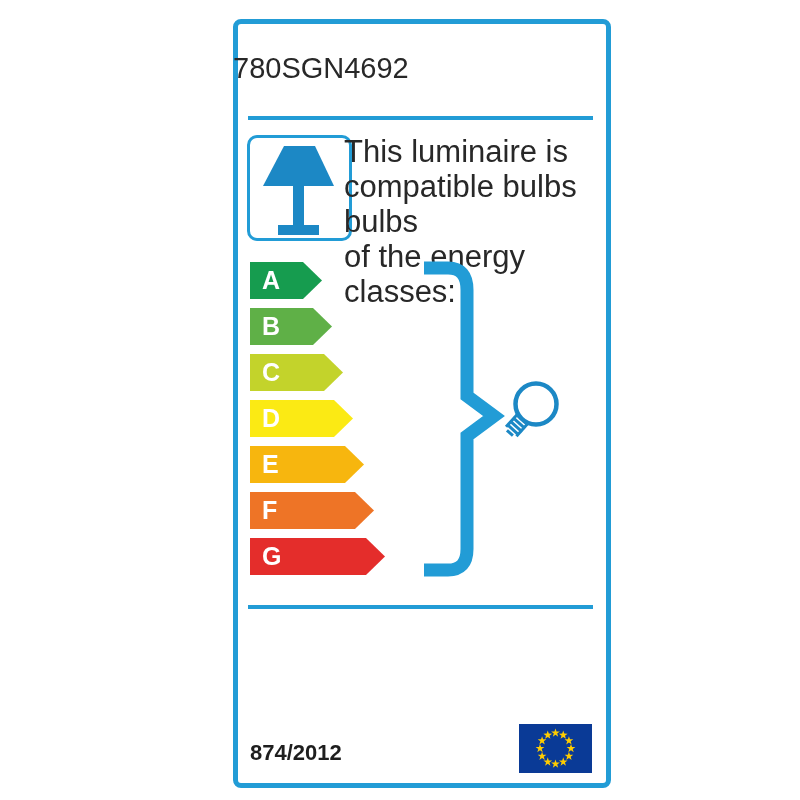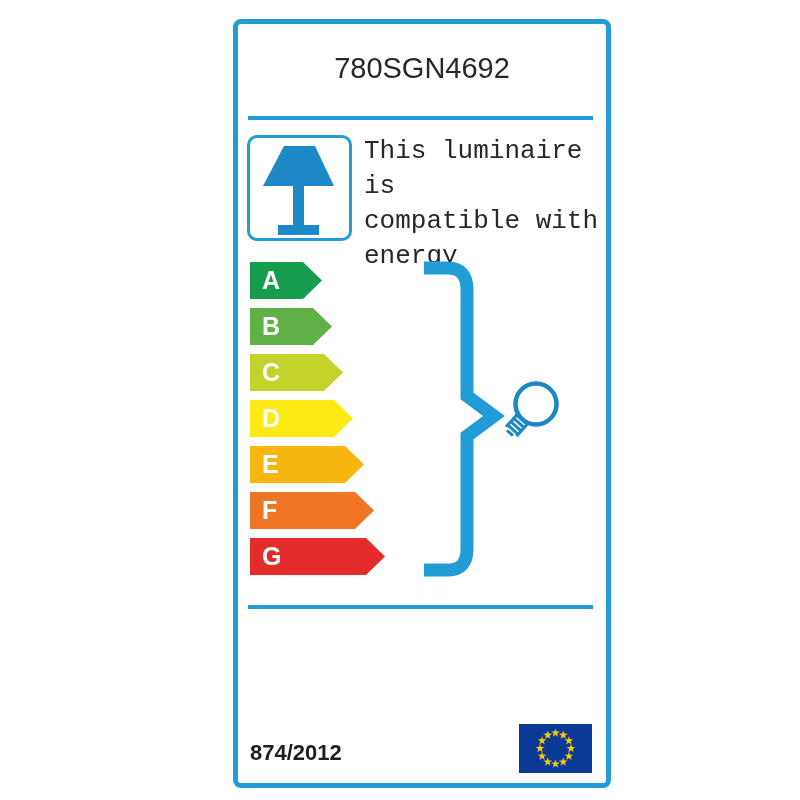--- a/index.html
+++ b/index.html
@@ -10,37 +10,37 @@
   }
   .canvas{position:relative;width:800px;height:800px;}
 
   .label-box{
     position:absolute;left:233px;top:19px;width:378px;height:769px;
     box-sizing:border-box;border:5px solid var(--accent-blue);
     border-radius:8px;background:#ffffff;
   }
   .model{
     position:absolute;left:233px;top:52px;width:378px;
-    text-align:center;font-size:29px;color:var(--text-dark);
+    font-size:29px;color:var(--text-dark);
   }
   .divider{position:absolute;left:248px;width:345px;height:4px;background:var(--accent-blue);}
   .divider-top{top:116px;}
   .divider-bottom{top:605px;}
 
   .lamp-box{
     position:absolute;left:247px;top:135px;width:105px;height:106px;
     box-sizing:border-box;border:3px solid var(--accent-blue);
     border-radius:10px;background:#ffffff;
   }
   .lamp-box svg{display:block;width:99px;height:100px;}
   .lamp-shape{fill:var(--icon-blue);}
 
   .info{
-    position:absolute;left:364px;top:134px;width:240px;
-    font-size:26px;line-height:35px;color:var(--text-dark);font-family:Liberation Mono, monospace;
+    position:absolute;left:344px;top:134px;width:240px;
+    font-size:31px;line-height:35px;color:var(--text-dark);
   }
 
   .arrows{position:absolute;left:250px;top:262px;width:150px;height:314px;}
   .arrow{
     position:absolute;left:0;height:37px;
     clip-path:polygon(0 0, calc(100% - 19px) 0, 100% 50%, calc(100% - 19px) 100%, 0 100%);
   }
   .arrow-letter{
     position:absolute;left:12px;top:50%;transform:translateY(-52%);
     font-size:25px;font-weight:bold;color:var(--arrow-letter);
@@ -72,21 +72,22 @@
   <div class="lamp-box">
     <svg viewBox="0 0 99 100">
       <polygon class="lamp-shape" points="34,8 65,8 84,48 13,48"></polygon>
       <rect class="lamp-shape" x="43" y="48" width="11" height="39"></rect>
       <rect class="lamp-shape" x="28" y="87" width="41" height="10"></rect>
     </svg>
   </div>
 
   <div class="info">
     <div>This luminaire is</div>
-    <div>compatible with energy</div>
+    <div>compatible bulbs bulbs</div>
+    <div>of the energy classes:</div>
   </div>
 
   <div class="arrows">
       <div class="arrow" style="top: 0px; width: 72px; background: rgb(22, 156, 79);">
         <span class="arrow-letter">A</span>
       </div>
       <div class="arrow" style="top: 46px; width: 82px; background: rgb(95, 176, 71);">
         <span class="arrow-letter">B</span>
       </div>
       <div class="arrow" style="top: 92px; width: 93px; background: rgb(195, 211, 43);">

